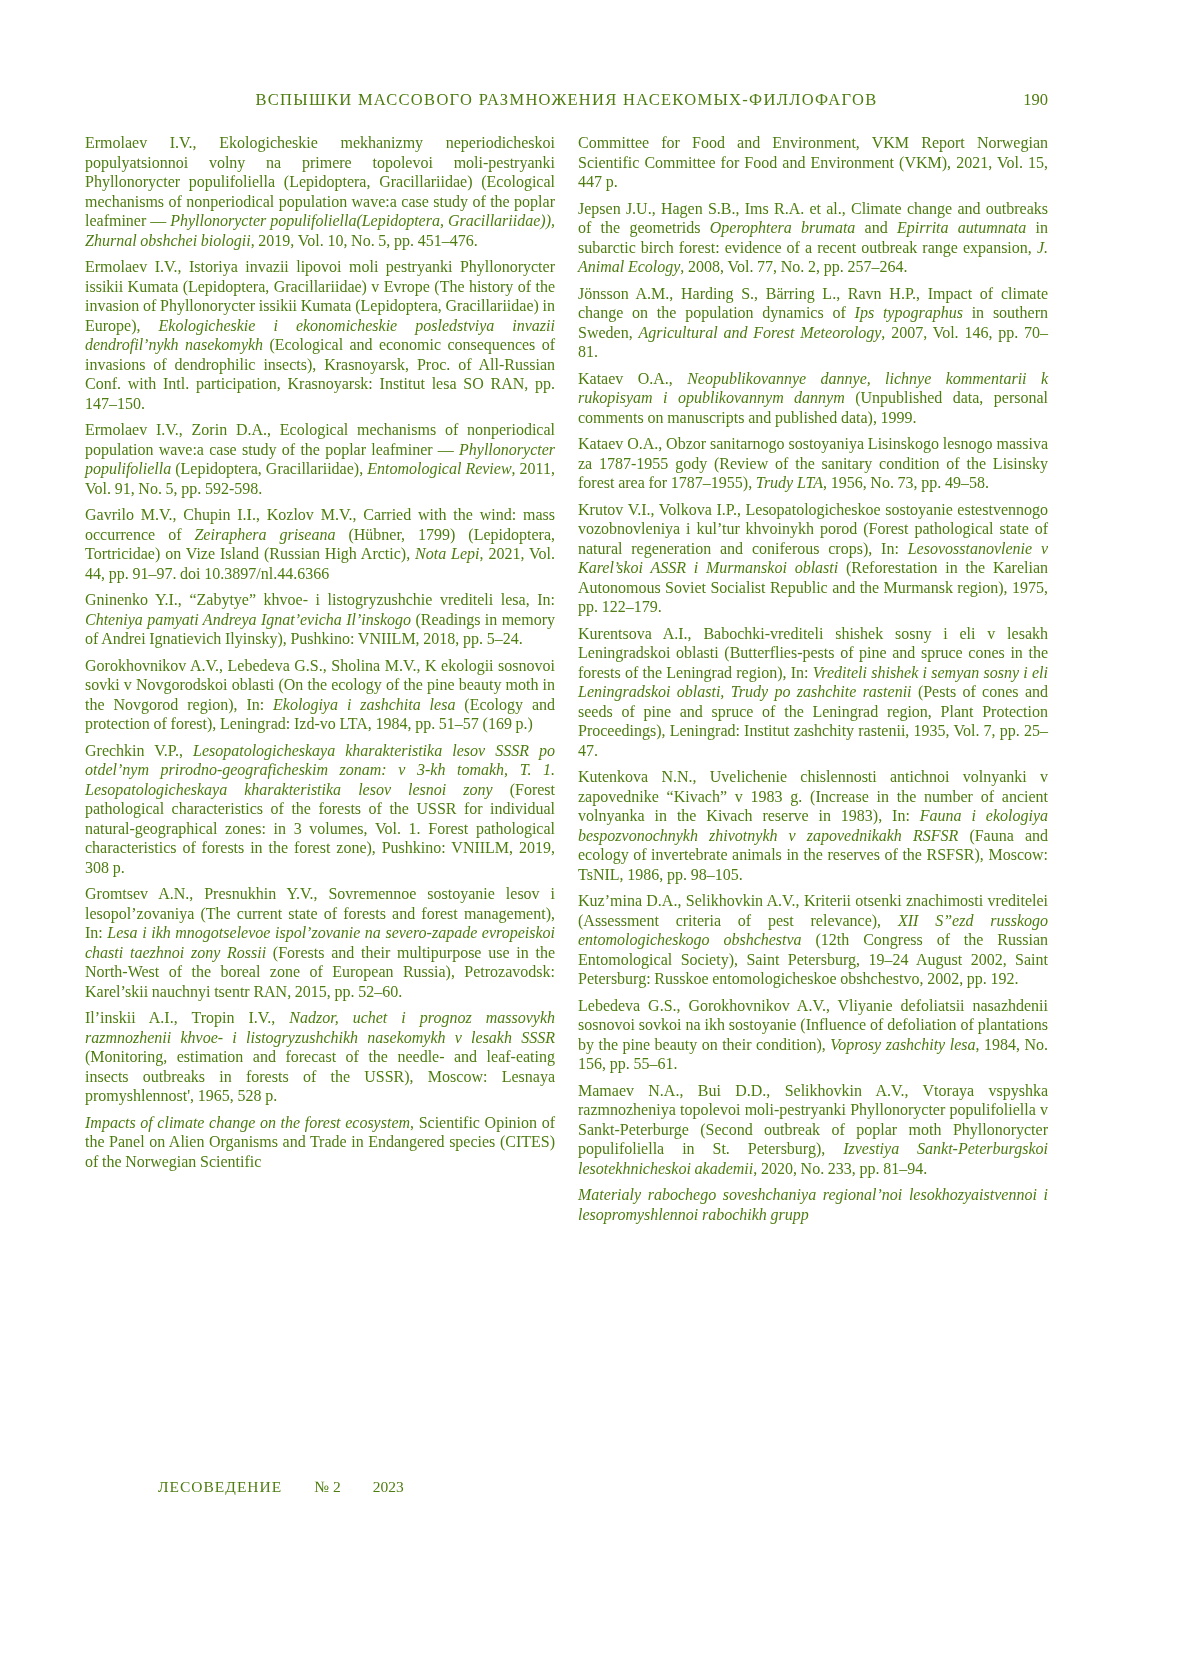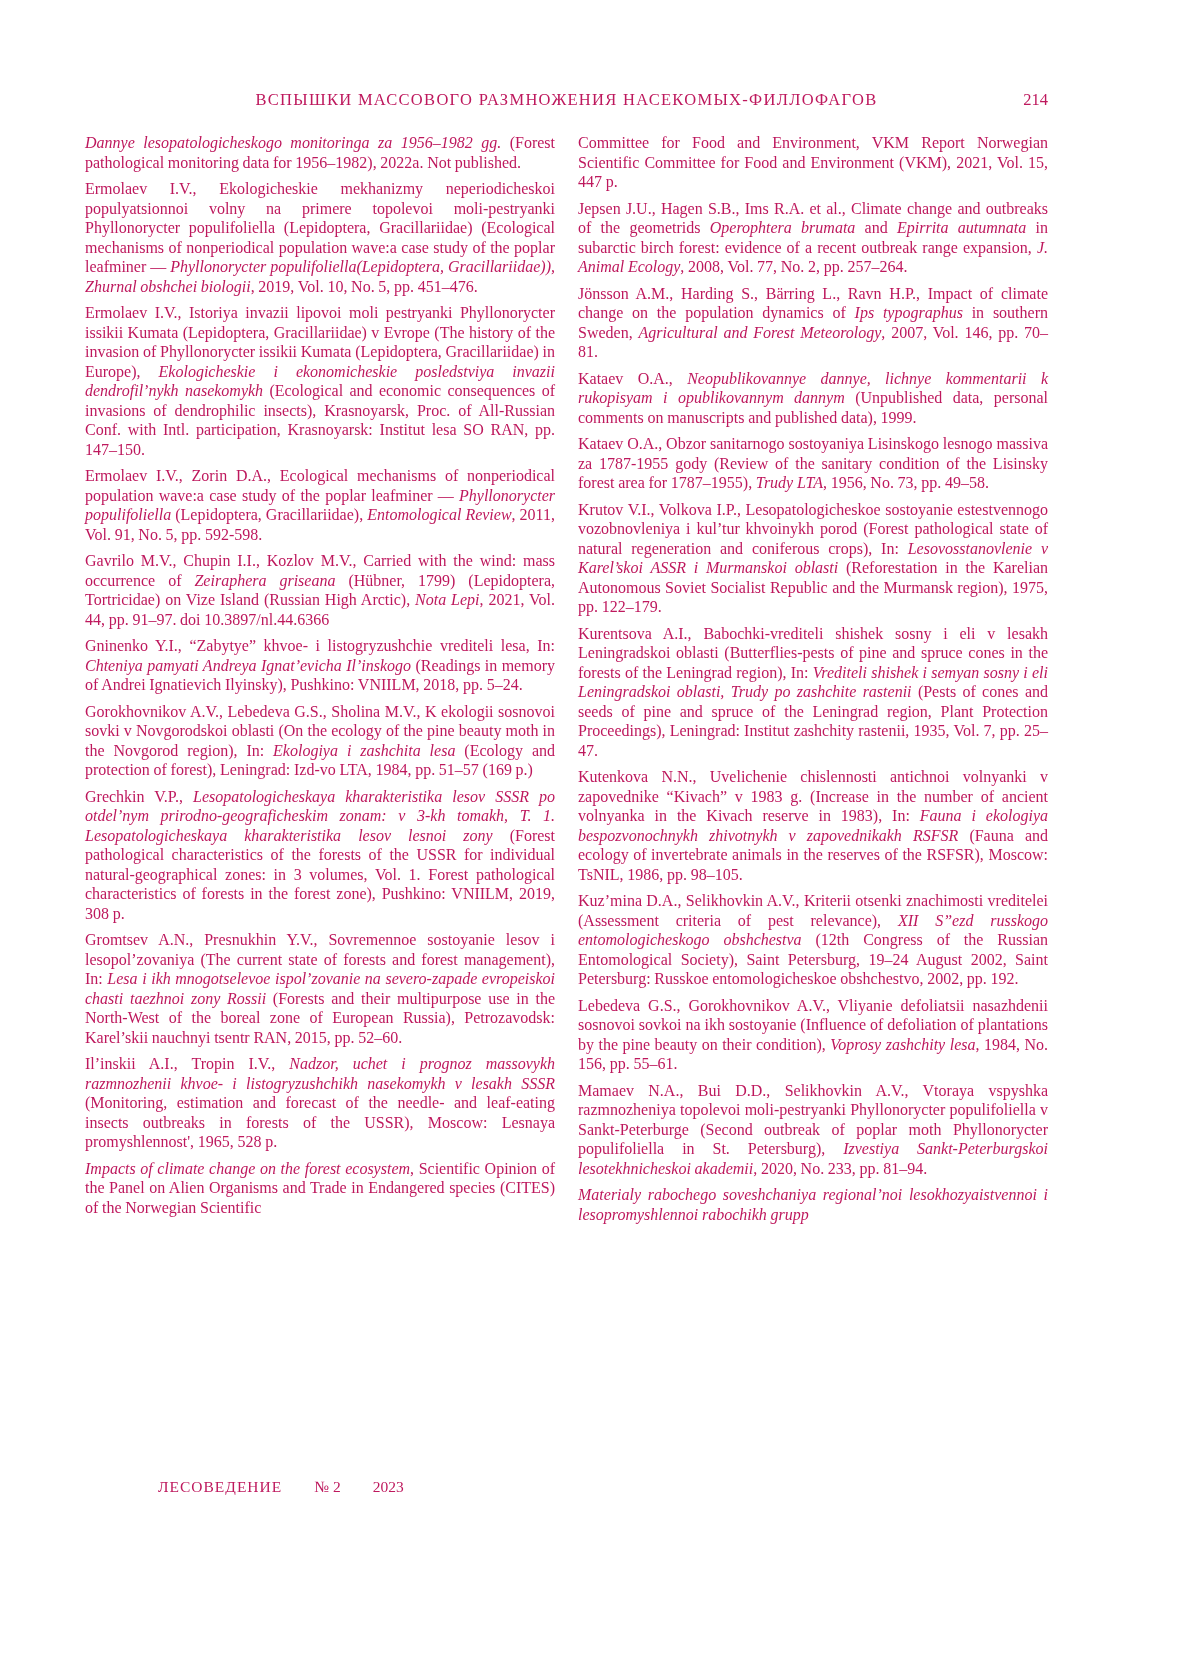--- a/index.html
+++ b/index.html
@@ -7,21 +7,21 @@
     padding: 0;
     background: #e9e9e9;
   }
   .page {
     position: relative;
     width: 1200px;
     height: 1669px;
     margin: 0 auto;
     background: #ffffff;
     font-family: "Liberation Serif", "DejaVu Serif", serif;
-    color: #be185d;
+    color: #4d7c0f;
     overflow: hidden;
   }
   .running-head {
     position: absolute;
     top: 90px;
     left: 85px;
     width: 963px;
     height: 22px;
   }
   .running-title {
@@ -77,26 +77,25 @@
     margin-left: 48px;
   }
 </style>
 </head>
 <body>
 
 <div class="page">
 
   <header class="running-head">
     <div class="running-title">ВСПЫШКИ МАССОВОГО РАЗМНОЖЕНИЯ НАСЕКОМЫХ-ФИЛЛОФАГОВ</div>
-    <div class="page-number">214</div>
+    <div class="page-number">190</div>
   </header>
 
   <main class="columns">
     <div class="col" lang="en">
-        <p class="ref"><i>Dannye lesopatologicheskogo monitoringa za 1956–1982 gg.</i><span> (Forest pathological monitoring data for 1956–1982), 2022a. Not published.</span></p>
         <p class="ref"><span>Ermolaev I.V., Ekologicheskie mekhanizmy neperiodicheskoi populyatsionnoi volny na primere topolevoi moli-pestryanki Phyllonorycter populifoliella (Lepidoptera, Gracillariidae) (Ecological mechanisms of nonperiodical population wave:a case study of the poplar leafminer — </span><i>Phyllonorycter populifoliella</i><i>(Lepidoptera, Gracillariidae)), </i><i>Zhurnal obshchei biologii</i><span>, 2019, Vol. 10, No. 5, pp. 451–476.</span></p>
         <p class="ref"><span>Ermolaev I.V., Istoriya invazii lipovoi moli pestryanki Phyllonorycter issikii Kumata (Lepidoptera, Gracillariidae) v Evrope (The history of the invasion of Phyllonorycter issikii Kumata (Lepidoptera, Gracillariidae) in Europe), </span><i>Ekologicheskie i ekonomicheskie posledstviya invazii dendrofil’nykh nasekomykh</i><span> (Ecological and economic consequences of invasions of dendrophilic insects), Krasnoyarsk, Proc. of All-Russian Conf. with Intl. participation, Krasnoyarsk: Institut lesa SO RAN, pp. 147–150.</span></p>
         <p class="ref"><span>Ermolaev I.V., Zorin D.A., Ecological mechanisms of nonperiodical population wave:a case study of the poplar leafminer — </span><i>Phyllonorycter populifoliella</i><span> (Lepidoptera, Gracillariidae), </span><i>Entomological Review</i><span>, 2011, Vol. 91, No. 5, pp. 592-598.</span></p>
         <p class="ref"><span>Gavrilo M.V., Chupin I.I., Kozlov M.V., Carried with the wind: mass occurrence of </span><i>Zeiraphera griseana</i><span> (Hübner, 1799) (Lepidoptera, Tortricidae) on Vize Island (Russian High Arctic), </span><i>Nota Lepi</i><span>, 2021, Vol. 44, pp. 91–97. doi 10.3897/nl.44.6366</span></p>
         <p class="ref"><span>Gninenko Y.I., “Zabytye” khvoe- i listogryzushchie vrediteli lesa, In: </span><i>Chteniya pamyati Andreya Ignat’evicha Il’inskogo</i><span> (Readings in memory of Andrei Ignatievich Ilyinsky), Pushkino: VNIILM, 2018, pp. 5–24.</span></p>
         <p class="ref"><span>Gorokhovnikov A.V., Lebedeva G.S., Sholina M.V., K ekologii sosnovoi sovki v Novgorodskoi oblasti (On the ecology of the pine beauty moth in the Novgorod region), In: </span><i>Ekologiya i zashchita lesa</i><span> (Ecology and protection of forest), Leningrad: Izd-vo LTA, 1984, pp. 51–57 (169 p.)</span></p>
         <p class="ref"><span>Grechkin V.P., </span><i>Lesopatologicheskaya kharakteristika lesov SSSR po otdel’nym prirodno-geograficheskim zonam: v 3-kh tomakh, T. 1. Lesopatologicheskaya kharakteristika lesov lesnoi zony</i><span> (Forest pathological characteristics of the forests of the USSR for individual natural-geographical zones: in 3 volumes, Vol. 1. Forest pathological characteristics of forests in the forest zone), Pushkino: VNIILM, 2019, 308 p.</span></p>
         <p class="ref"><span>Gromtsev A.N., Presnukhin Y.V., Sovremennoe sostoyanie lesov i lesopol’zovaniya (The current state of forests and forest management), In: </span><i>Lesa i ikh mnogotselevoe ispol’zovanie na severo-zapade evropeiskoi chasti taezhnoi zony Rossii</i><span> (Forests and their multipurpose use in the North-West of the boreal zone of European Russia), Petrozavodsk: Karel’skii nauchnyi tsentr RAN, 2015, pp. 52–60.</span></p>
         <p class="ref"><span>Il’inskii A.I., Tropin I.V., </span><i>Nadzor, uchet i prognoz massovykh razmnozhenii khvoe- i listogryzushchikh nasekomykh v lesakh SSSR</i><span> (Monitoring, estimation and forecast of the needle- and leaf-eating insects outbreaks in forests of the USSR), Moscow: Lesnaya promyshlennost', 1965, 528 p.</span></p>
         <p class="ref"><i>Impacts of climate change on the forest ecosystem</i><span>, Scientific Opinion of the Panel on Alien Organisms and Trade in Endangered species (CITES) of the Norwegian Scientific</span></p>

